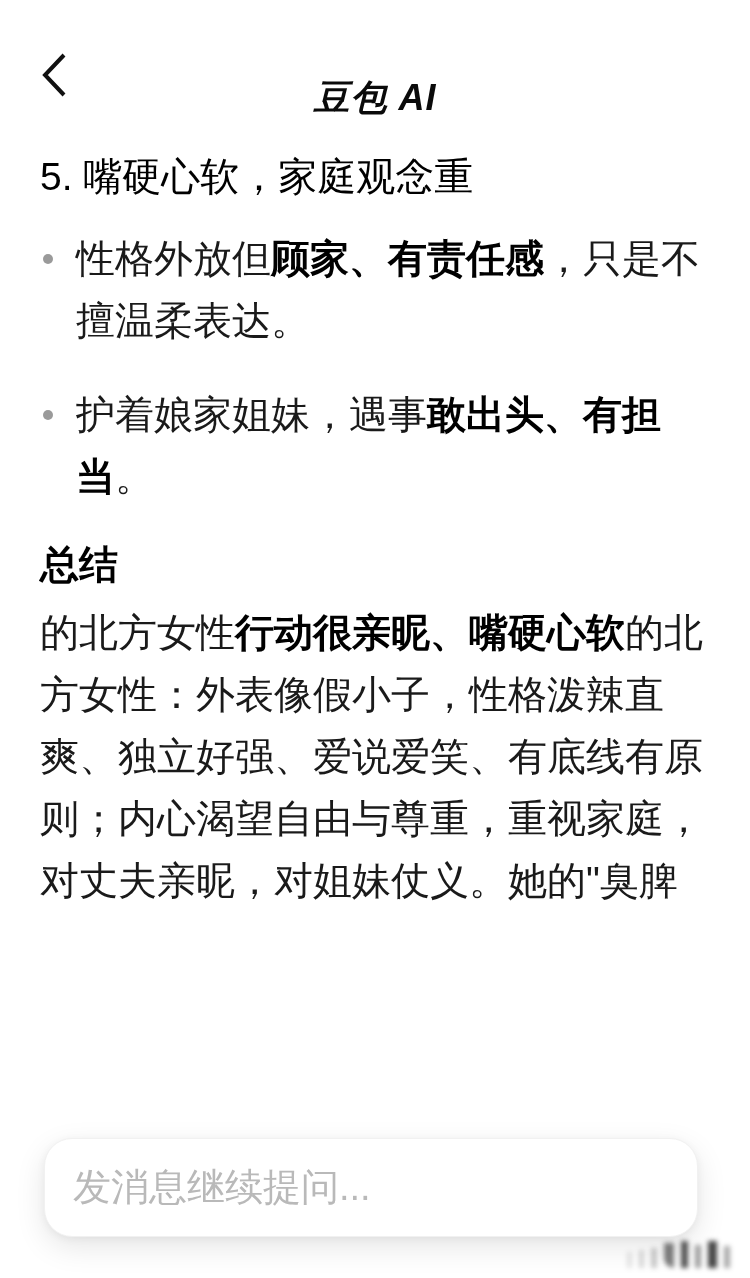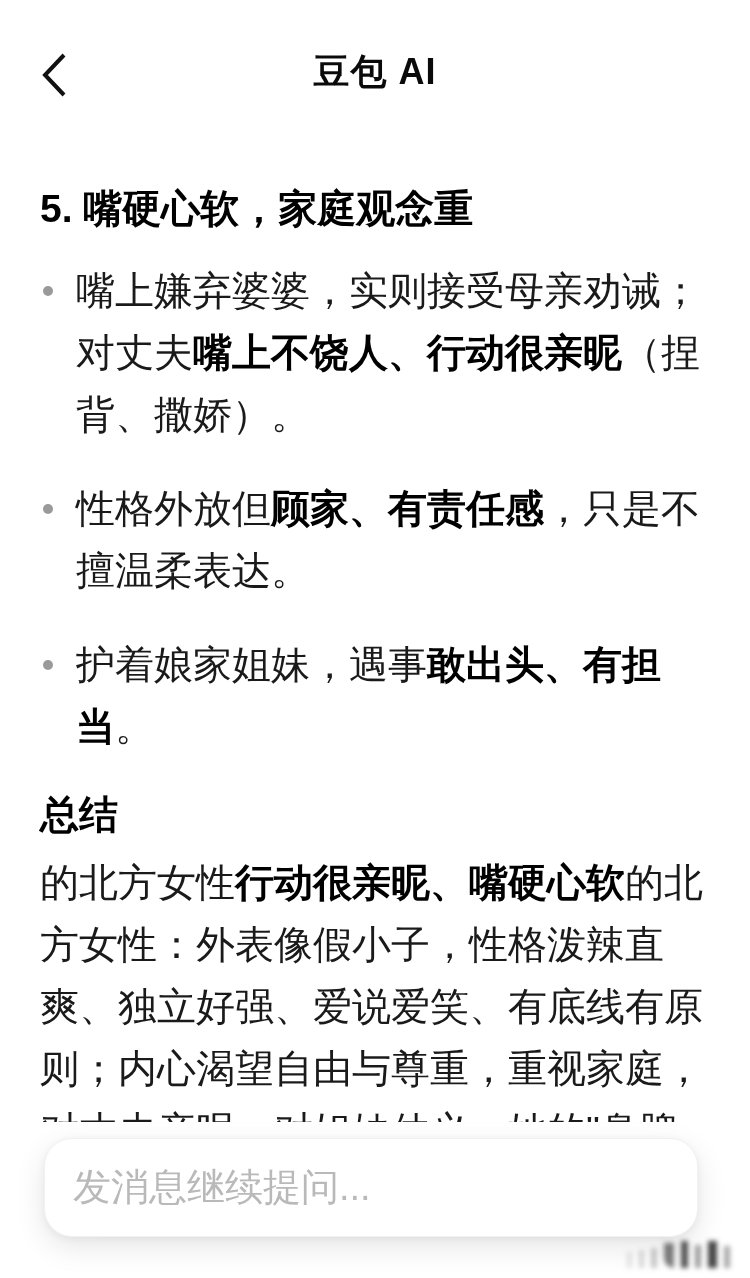--- a/index.html
+++ b/index.html
@@ -4,36 +4,36 @@
 <style>
   * { margin:0; padding:0; box-sizing:border-box; }
   html, body { background:#ffffff; }
   body {
     width:750px; height:1278px;
     position:relative; overflow:hidden;
     font-family:"Liberation Sans","DejaVu Sans",sans-serif;
     color:#1a1a1a;
   }
   
-  .header { position:relative; padding-top:46px; height:110px; }
+  .header { position:relative; padding-top:72px; height:110px;font-style:italic; }
   .back-btn {
     position:absolute; left:30px; top:50px;
     width:50px; height:52px;
     display:flex; align-items:center; justify-content:center;
     background:none; border:none; cursor:pointer;
   }
   .title {
     text-align:center; font-size:36px; font-weight:600;
     line-height:52px; color:#0a0a0a; letter-spacing:1px;
   }
   
   .content { padding:0 40px; }
   h2.section-heading {
-    font-size:39px; font-weight:700; color:#000;
-    margin-top:74px; line-height:50px;
+    font-size:39px; font-weight:400; color:#000;
+    margin-top:42px; line-height:50px;
   }
   ul.points { list-style:none; margin-top:26px; }
   ul.points li {
     position:relative; padding-left:36px;
     font-size:39px; line-height:62px;
     margin-bottom:32px; color:#1a1a1a;
   }
   ul.points li .dot {
     position:absolute; left:3px; top:26px;
     width:10px; height:10px; border-radius:50%;
@@ -97,24 +97,20 @@
   </button>
   <div class="title">豆包 AI</div>
 </header>
 
 <main class="content">
   <h2 class="section-heading">5. 嘴硬心软，家庭观念重</h2>
 
   <ul class="points">
     <li>
       <span class="dot"></span>
-      <span><span>嘴上嫌弃婆婆，实则接受母亲劝诫；对丈夫</span><span class="b">嘴上不饶人、行动很亲昵</span><span>（捏背、撒娇）。</span></span>
-    </li>
-    <li>
-      <span class="dot"></span>
       <span><span>性格外放但</span><span class="b">顾家、有责任感</span><span>，只是不擅温柔表达。</span></span>
     </li>
     <li>
       <span class="dot"></span>
       <span><span>护着娘家姐妹，遇事</span><span class="b">敢出头、有担当</span><span>。</span></span>
     </li>
   </ul>
 
   <h3 class="summary-heading">总结</h3>
   <p class="summary-text"><span>的北方女性</span><span class="b">行动很亲昵、嘴硬心软</span><span>的北方女性：外表像假小子，性格泼辣直爽、独立好强、爱说爱笑、有底线有原则；内心渴望自由与尊重，重视家庭，对丈夫亲昵，对姐妹仗义。她的"臭脾</span></p>

